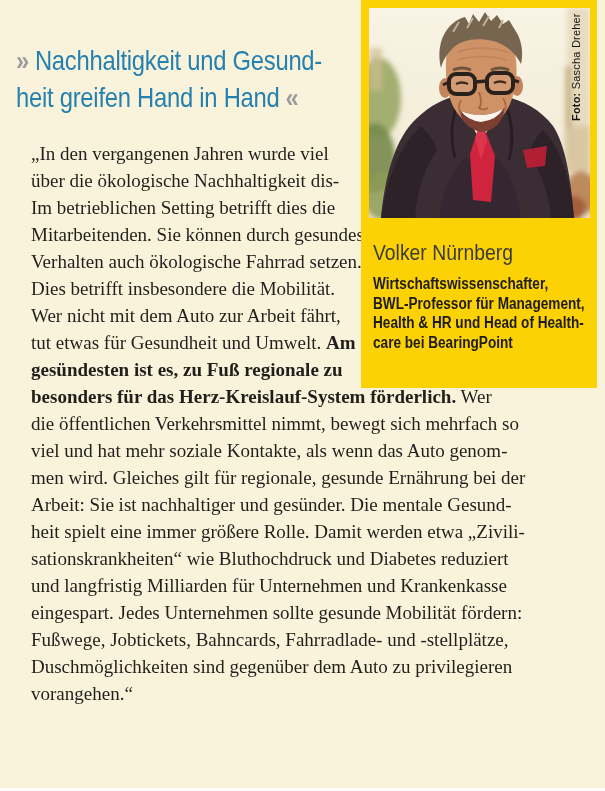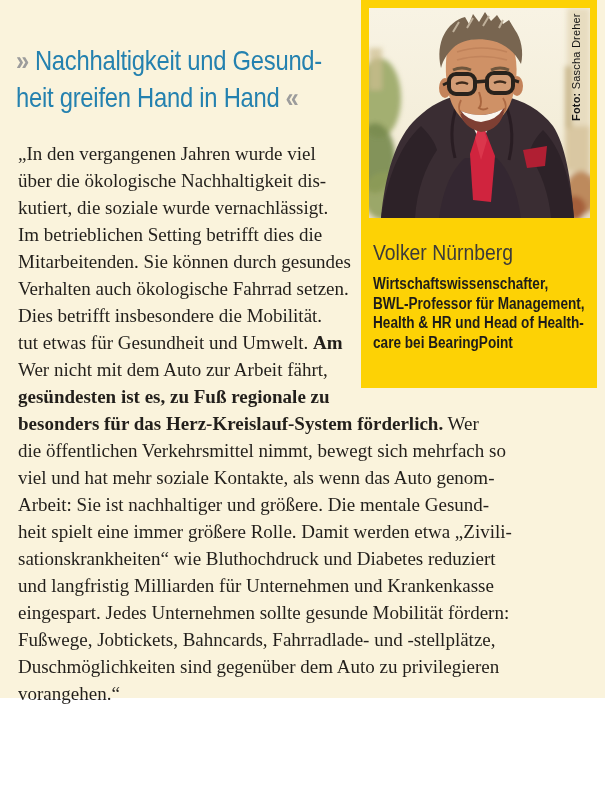--- a/index.html
+++ b/index.html
@@ -1,18 +1,18 @@
 <!DOCTYPE html>
 <html><head>
 <meta charset="utf-8">
 <style>
   html,body{margin:0;padding:0;}
   body{width:605px;height:791px;overflow:hidden;}
   .page{
-    position:relative;width:605px;height:698px;
+    position:relative;width:605px;height:788px;
     background:var(--page-bg,#faf3dc);
     font-family:"Liberation Sans",sans-serif;
   }
 
   
   .headline{
     position:absolute;left:16px;top:42px;
     font-size:28px;line-height:37px;font-weight:400;
     color:var(--headline-color,#2481af);
     letter-spacing:-0.3px;
@@ -21,21 +21,21 @@
   }
   .headline .quote{
     color:var(--quote-gray,#9c9c9c);
     font-weight:700;
   }
   .headline .q-open{margin-right:7px;}
   .headline .q-close{margin-left:7px;}
 
   
   .article{
-    position:absolute;left:18px;top:140px;width:575px;
+    position:absolute;left:31px;top:140px;width:575px;
     font-family:"Liberation Serif",serif;
     font-size:19px;color:#221f1b;
   }
   .body-line{height:27px;line-height:27px;white-space:pre;}
   .body-line .b{font-weight:bold;}
 
   
   .profile-box{
     position:absolute;left:361px;top:0;width:236px;height:388px;
     background:var(--accent-yellow,#fdd205);
@@ -71,32 +71,32 @@
 <div class="page" style="--page-bg: #faf3dc; --accent-yellow: #fdd205; --headline-color: #2481af; --quote-gray: #9c9c9c;">
 
   <div class="headline">
     <div class="hl-line"><span class="quote q-open">»</span><span>Nachhaltigkeit und Gesund-</span></div>
     <div class="hl-line"><span>heit greifen Hand in Hand</span><span class="quote q-close">«</span></div>
   </div>
 
   <div class="article">
       <div class="body-line"><span>„In den vergangenen Jahren wurde viel</span></div>
       <div class="body-line"><span>über die ökologische Nachhaltigkeit dis-</span></div>
-      <div class="body-line"><span>kutiert, die soziale wurde vernachlässigt.</span></div>
       <div class="body-line"><span>Im betrieblichen Setting betrifft dies die</span></div>
       <div class="body-line"><span>Mitarbeitenden. Sie können durch gesundes</span></div>
       <div class="body-line"><span>Verhalten auch ökologische Fahrrad setzen.</span></div>
       <div class="body-line"><span>Dies betrifft insbesondere die Mobilität.</span></div>
+      <div class="body-line"><span>Wer nicht mit dem Auto zur Arbeit fährt,</span></div>
       <div class="body-line"><span>tut etwas für Gesundheit und Umwelt. </span><span class="b">Am</span></div>
-      <div class="body-line"><span>Wer nicht mit dem Auto zur Arbeit fährt,</span></div>
       <div class="body-line"><span class="b">gesündesten ist es, zu Fuß regionale zu</span></div>
       <div class="body-line"><span class="b">besonders für das Herz-Kreislauf-System förderlich.</span><span> Wer</span></div>
       <div class="body-line"><span>die öffentlichen Verkehrsmittel nimmt, bewegt sich mehrfach so</span></div>
       <div class="body-line"><span>viel und hat mehr soziale Kontakte, als wenn das Auto genom-</span></div>
-      <div class="body-line"><span>Arbeit: Sie ist nachhaltiger und größere. Die mentale Gesund-</span></div>
+      <div class="body-line"><span>men wird. Gleiches gilt für regionale, gesunde Ernährung bei der</span></div>
+      <div class="body-line"><span>Arbeit: Sie ist nachhaltiger und gesünder. Die mentale Gesund-</span></div>
       <div class="body-line"><span>heit spielt eine immer größere Rolle. Damit werden etwa „Zivili-</span></div>
       <div class="body-line"><span>sationskrankheiten“ wie Bluthochdruck und Diabetes reduziert</span></div>
       <div class="body-line"><span>und langfristig Milliarden für Unternehmen und Krankenkasse</span></div>
       <div class="body-line"><span>eingespart. Jedes Unternehmen sollte gesunde Mobilität fördern:</span></div>
       <div class="body-line"><span>Fußwege, Jobtickets, Bahncards, Fahrradlade- und -stellplätze,</span></div>
       <div class="body-line"><span>Duschmöglichkeiten sind gegenüber dem Auto zu privilegieren</span></div>
       <div class="body-line"><span>vorangehen.“</span></div>
     </div>
 
   <aside class="profile-box">

